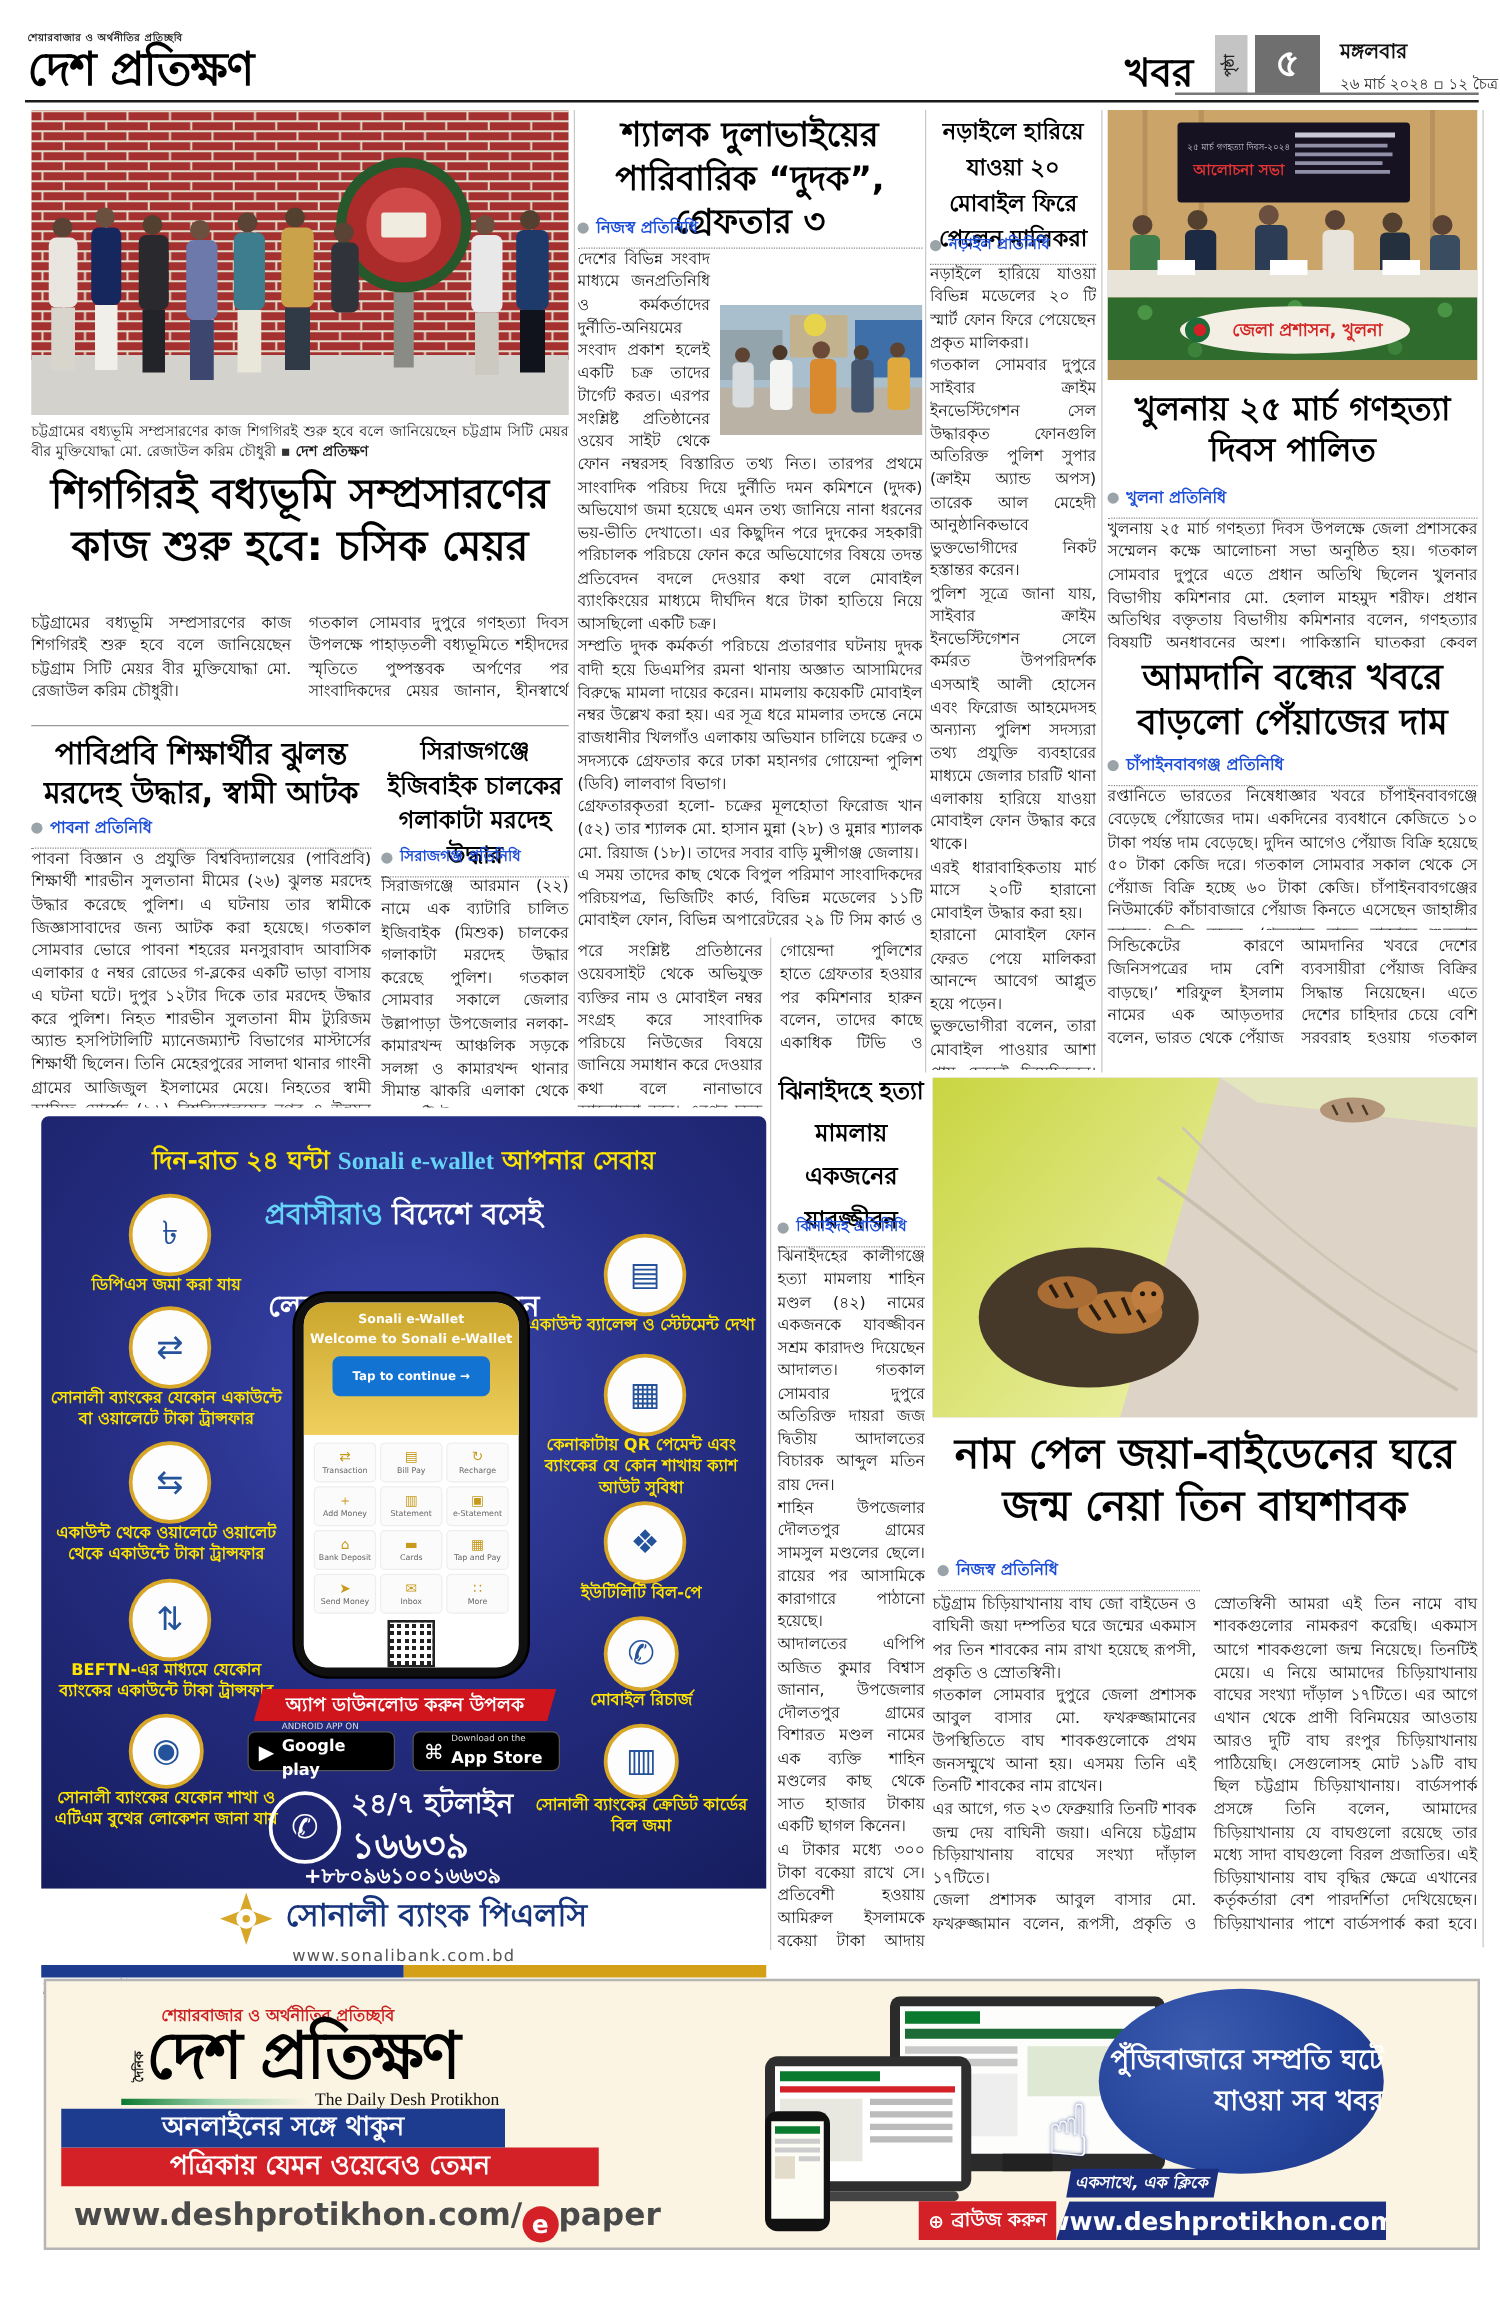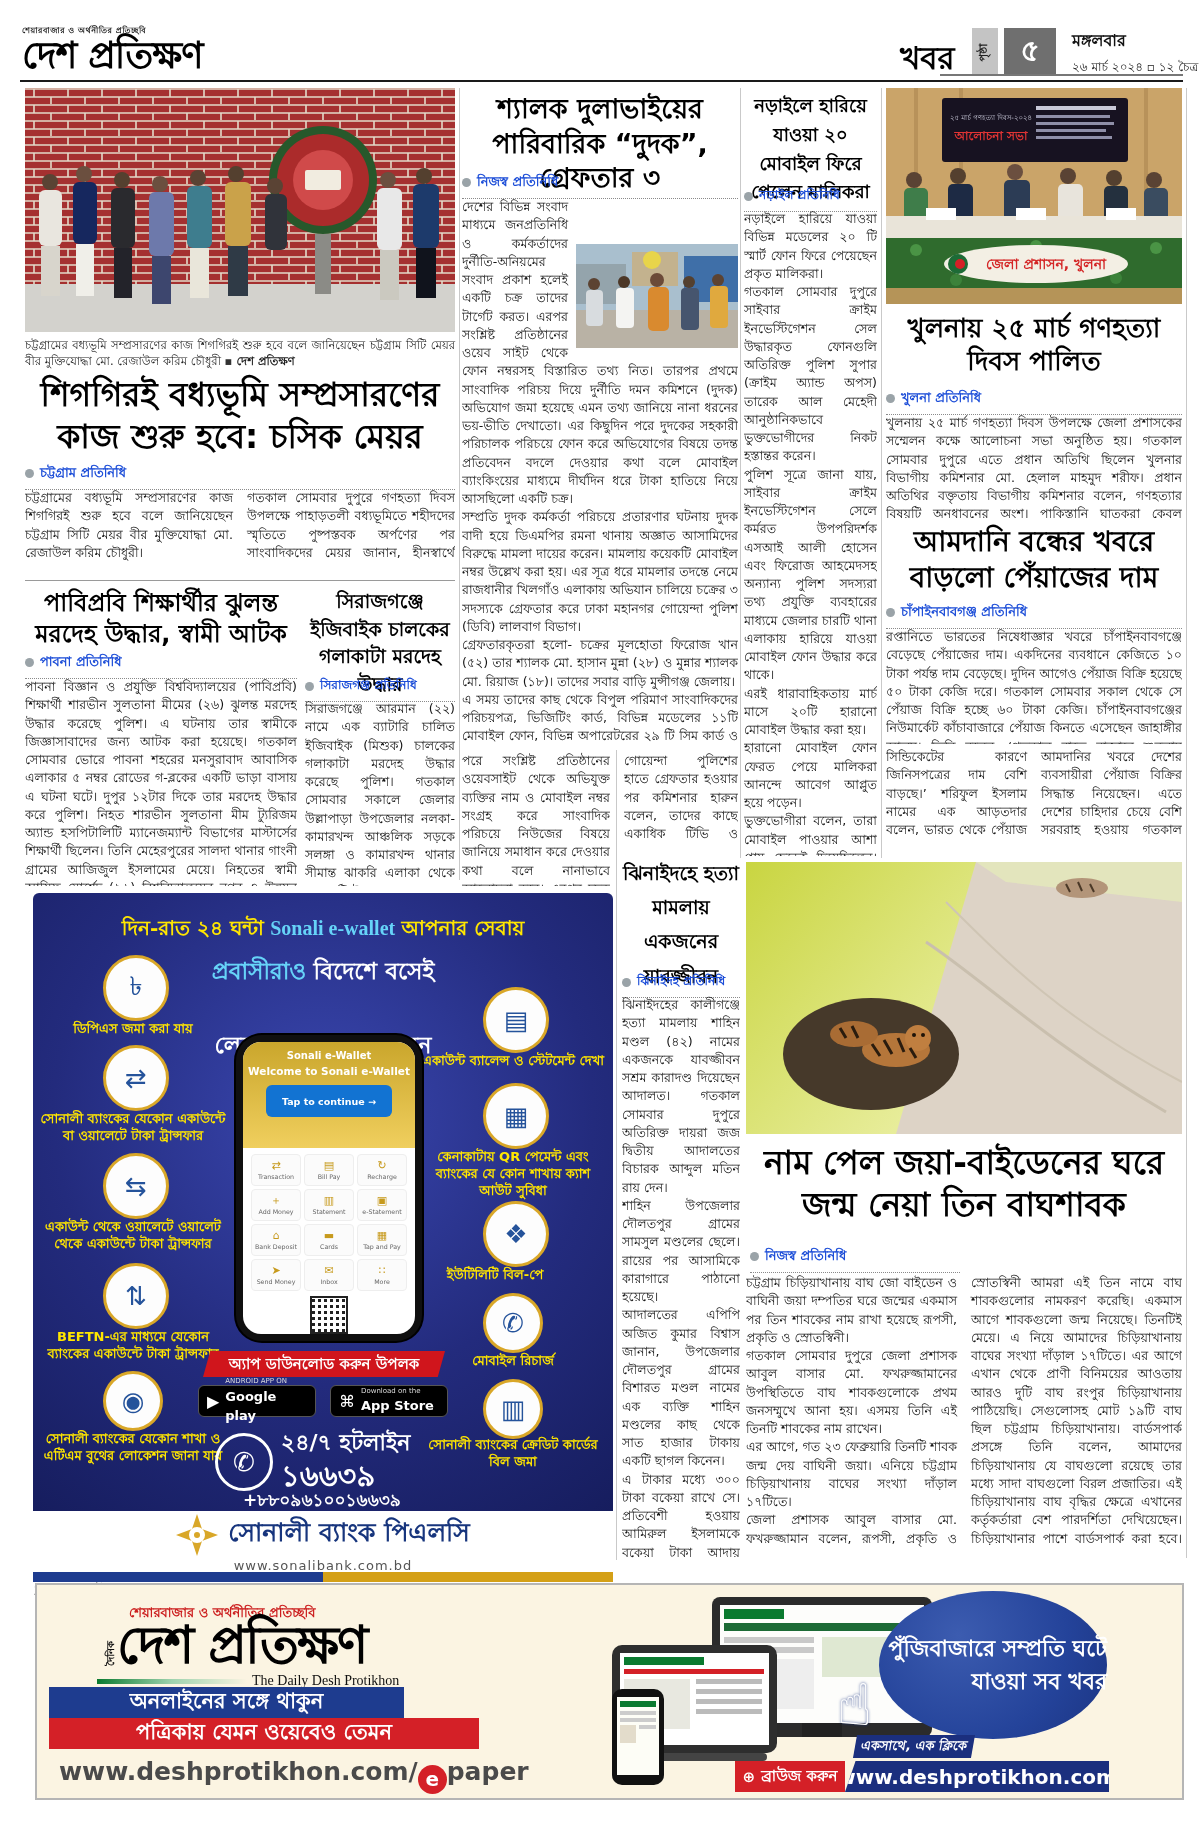--- a/index.html
+++ b/index.html
@@ -181,21 +181,20 @@
             <rect x="0" y="16" width="22" height="56" rx="6" fill="#30333a"></rect>
           </g>
       </g>
     </svg>
   </div>
   <div class="abs caption" style="left:25px;top:338px;width:430px;height:34px">
     <span>চট্টগ্রামের বধ্যভূমি সম্প্রসারণের কাজ শিগগিরই শুরু হবে বলে জানিয়েছেন চট্টগ্রাম সিটি মেয়র বীর মুক্তিযোদ্ধা মো. রেজাউল করিম চৌধুরী</span>
     <span class="credit">দেশ প্রতিক্ষণ</span>
   </div>
   <div class="abs hl" style="left:25px;top:374px;width:430px;font-size:33px">শিগগিরই বধ্যভূমি সম্প্রসারণের কাজ শুরু হবে: চসিক মেয়র</div>
-  <div class="abs byline" style="left:25px;top:463px;width:430px">চট্টগ্রাম প্রতিনিধি</div>
   <div class="abs body cols2" style="left:25px;top:489px;width:430px;height:88px">
     <span>চট্টগ্রামের বধ্যভূমি সম্প্রসারণের কাজ শিগগিরই শুরু হবে বলে জানিয়েছেন চট্টগ্রাম সিটি মেয়র বীর মুক্তিযোদ্ধা মো. রেজাউল করিম চৌধুরী।
 গতকাল সোমবার দুপুরে গণহত্যা দিবস উপলক্ষে পাহাড়তলী বধ্যভূমিতে শহীদদের স্মৃতিতে পুষ্পস্তবক অর্পণের পর সাংবাদিকদের মেয়র জানান, হীনস্বার্থে ভূমিখেকোরা জায়গা দখল করতে করতে পাহাড়তলী বধ্যভূমিকে সংকুচিত করে ফেলেছে, যা মুক্তিযোদ্ধা হিসেবে আমাকে ব্যথিত করে। এজন্য বধ্যভূমি সম্প্রসারণের উদ্যোগ নিয়েছি। ইতোমধ্যে, বধ্যভূমির ডিজাইন ও এস্টিমেশন সম্পন্ন হয়েছে। শীঘ্রই বধ্যভূমি পুনঃনির্মাণের কাজ শুরু হবে। এসময় মেয়র বধ্যভূমি প্রদর্শন করেন এবং বধ্যভূমির উন্নয়নে কর্মকর্তাদের দিক নির্দেশনা দেন। সিটি মেয়রের সাথে আরও উপস্থিত ছিলেন চসিকের প্রধান নির্বাহী কর্মকর্তা শেখ মুহম্মদ তৌহিদুল ইসলামসহ কাউন্সিলর ও কর্মকর্তারা।</span>
   </div>
 
   <div class="abs hl" style="left:25px;top:588px;width:272px;font-size:24px">পাবিপ্রবি শিক্ষার্থীর ঝুলন্ত মরদেহ উদ্ধার, স্বামী আটক</div>
   <div class="abs byline" style="left:25px;top:652px;width:272px">পাবনা প্রতিনিধি</div>
   <div class="abs body" style="left:25px;top:678px;width:272px;height:208px">
     <span>পাবনা বিজ্ঞান ও প্রযুক্তি বিশ্ববিদ্যালয়ের (পাবিপ্রবি) শিক্ষার্থী শারভীন সুলতানা মীমের (২৬) ঝুলন্ত মরদেহ উদ্ধার করেছে পুলিশ। এ ঘটনায় তার স্বামীকে জিজ্ঞাসাবাদের জন্য আটক করা হয়েছে। গতকাল সোমবার ভোরে পাবনা শহরের মনসুরাবাদ আবাসিক এলাকার ৫ নম্বর রোডের গ-ব্লকের একটি ভাড়া বাসায় এ ঘটনা ঘটে। দুপুর ১২টার দিকে তার মরদেহ উদ্ধার করে পুলিশ। নিহত শারভীন সুলতানা মীম ট্যুরিজম অ্যান্ড হসপিটালিটি ম্যানেজম্যান্ট বিভাগের মাস্টার্সের শিক্ষার্থী ছিলেন। তিনি মেহেরপুরের সালদা থানার গাংনী গ্রামের আজিজুল ইসলামের মেয়ে। নিহতের স্বামী আসিফ মোর্শেদ (২৬) বিশ্ববিদ্যালয়ের নগর ও উন্নয়ন পরিকল্পনা বিভাগ থেকে অনার্স শেষ করেছেন। আসিফ নোয়াখালীর বেগমগঞ্জ উপজেলার পূর্ব এখলাসপুরের আবদুল মালেকের ছেলে। বাড়ির মালিক জানান, দুই মাস আগে মীমের স্বামী বাসাটা ভাড়া নেন। তারা সেখানে সব সময় থাকতেন না। তার স্বামী বিশ্ববিদ্যালয়ের নগর ও উন্নয়ন পরিকল্পনা বিভাগের ২০১৭-১৮ শিক্ষাবর্ষের শিক্ষার্থী। গত রাতে নিহতের স্বামী বাসায় ছিলেন না। তিনি ঢাকায় ছিলেন। সকাল সাড়ে নয়টায় তার স্বামী ঢাকা থেকে আসলে এক সঙ্গে ঐ ফ্ল্যাটে যান। ফ্ল্যাটে গিয়ে দেখেন দরজা বন্ধ। দরজা ধাক্কাধাক্কির পরও না খুললে সবার সন্দেহ হয়।</span>
   </div>
@@ -406,21 +405,21 @@
     <div class="abs feat-icon" style="left:70px;top:370px">⇅</div>
     <div class="abs feat-label" style="left:5px;top:436px;width:190px">BEFTN-এর মাধ্যমে যেকোন ব্যাংকের একাউন্টে টাকা ট্রান্সফার</div>
     <div class="abs feat-icon" style="left:70px;top:478px;width:54px;height:54px">◉</div>
     <div class="abs feat-label" style="left:5px;top:538px;width:190px">সোনালী ব্যাংকের যেকোন শাখা ও এটিএম বুথের লোকেশন জানা যায়</div>
 
     <div class="abs feat-icon" style="left:450px;top:94px">▤</div>
     <div class="abs feat-label" style="left:385px;top:160px;width:190px">একাউন্ট ব্যালেন্স ও স্টেটমেন্ট দেখা</div>
     <div class="abs feat-icon" style="left:450px;top:190px">▦</div>
     <div class="abs feat-label" style="left:385px;top:256px;width:190px">কেনাকাটায় QR পেমেন্ট এবং ব্যাংকের যে কোন শাখায় ক্যাশ আউট সুবিধা</div>
     <div class="abs feat-icon" style="left:450px;top:308px">❖</div>
-    <div class="abs feat-label" style="left:367px;top:374px;width:190px">ইউটিলিটি বিল-পে</div>
+    <div class="abs feat-label" style="left:385px;top:374px;width:190px">ইউটিলিটি বিল-পে</div>
     <div class="abs feat-icon" style="left:450px;top:400px;width:54px;height:54px">✆</div>
     <div class="abs feat-label" style="left:385px;top:460px;width:190px">মোবাইল রিচার্জ</div>
     <div class="abs feat-icon" style="left:450px;top:486px;width:54px;height:54px">▥</div>
     <div class="abs feat-label" style="left:385px;top:544px;width:190px">সোনালী ব্যাংকের ক্রেডিট কার্ডের বিল জমা</div>
 
     <div class="abs phone" style="left:203px;top:142px;width:172px">
       <div class="phone-screen">
         <div class="phone-gold">
           <div class="p-brand">Sonali e-Wallet</div>
           <div class="p-welcome">Welcome to Sonali e-Wallet</div>

